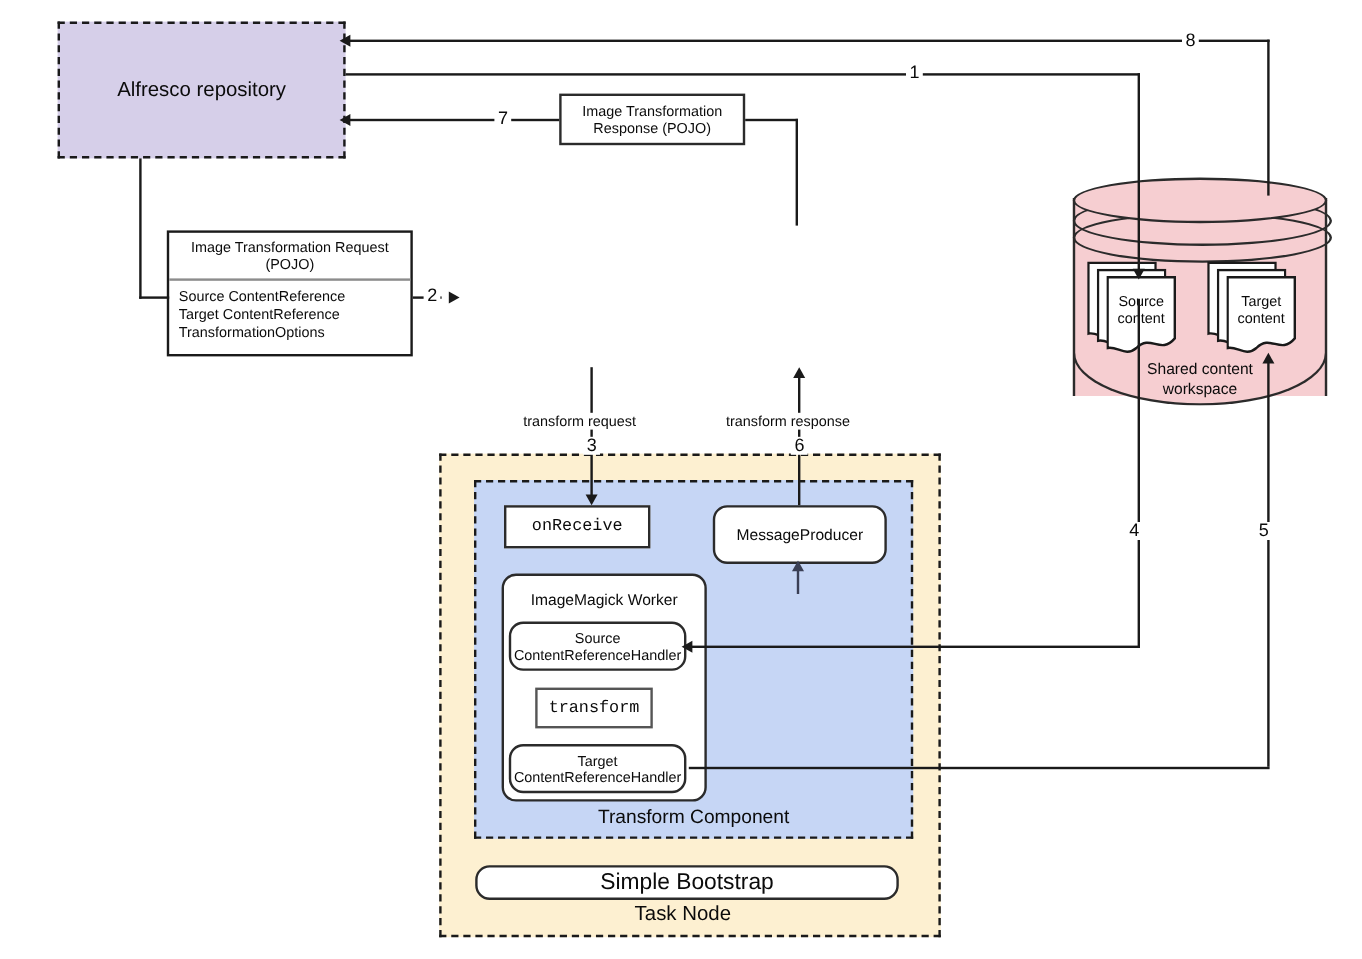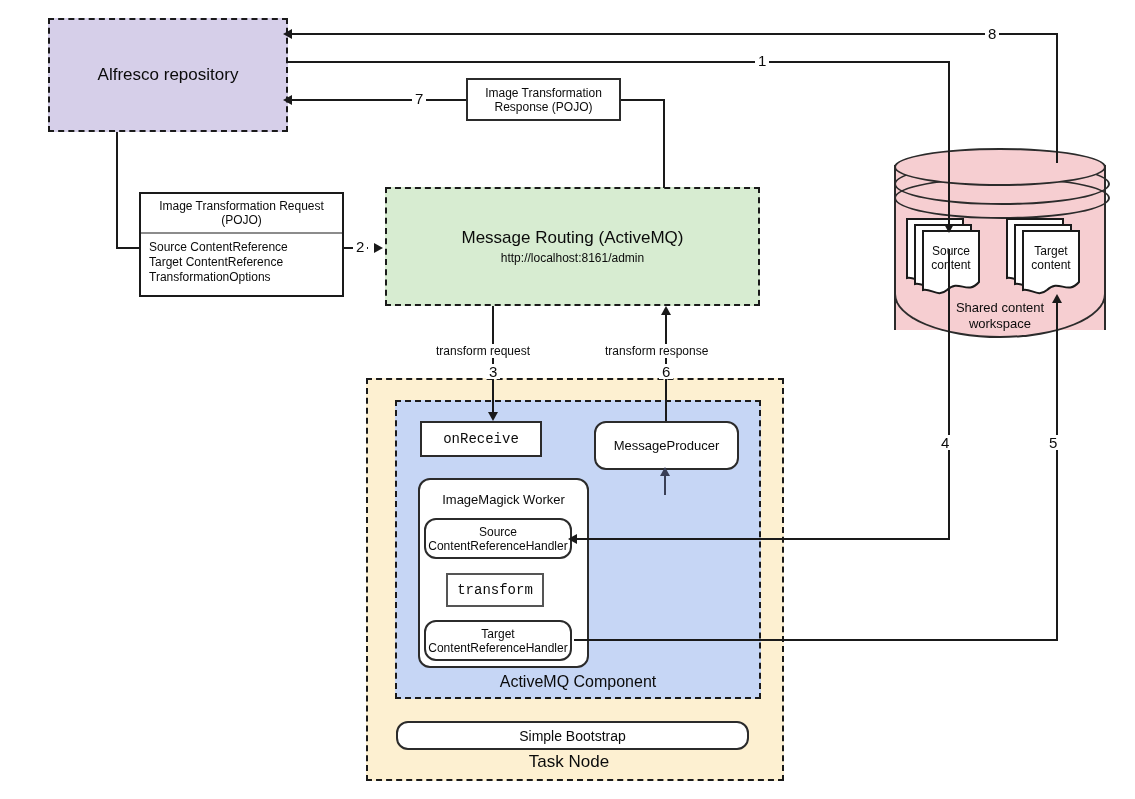--- a/index.html
+++ b/index.html
@@ -54,21 +54,21 @@
   .onreceive{left:420px;top:421px;width:122px;height:36px;font-family:"Liberation Mono",monospace;font-size:14px;}
   .msgproducer{left:594px;top:421px;width:145px;height:49px;font-size:13px;}
 
   .imworker{left:418px;top:478px;width:171px;height:190px;}
   .imworker-title{position:absolute;left:0;right:0;top:12px;text-align:center;font-size:13px;}
 
   .src-handler{left:424px;top:518px;width:148px;height:41px;font-size:12px;line-height:14px;}
   .transform-fn{left:446px;top:573px;width:98px;height:34px;border:2px solid #555;font-family:"Liberation Mono",monospace;font-size:14px;}
   .tgt-handler{left:424px;top:620px;width:148px;height:41px;font-size:12px;line-height:14px;}
 
-  .bootstrap{left:396px;top:721px;width:353px;height:29px;font-size:14px;}
+  .bootstrap{left:396px;top:721px;width:353px;height:29px;font-size:19px;}
 
   
   .reply-note{left:619px;top:488px;width:88px;height:44px;font-size:12px;line-height:14px;
     border-top:2px solid #45506b;border-bottom:2px solid #45506b;background:transparent;}
 
   
   .cyl-body{left:894px;top:165px;width:212px;height:165px;background:#f6ced1;
     border-left:2px solid #2b2b2b;border-right:2px solid #2b2b2b;}
   .cyl-bottom{left:894px;top:290px;width:212px;height:48px;background:#f6ced1;
     border:2px solid #2b2b2b;border-top:none;border-radius:0 0 106px 106px / 0 0 44px 44px;}
@@ -116,31 +116,27 @@
       <div>Target ContentReference</div>
       <div>TransformationOptions</div>
     </div>
   </div>
 
   <div class="node box resp-box ctr col">
     <span>Image Transformation</span>
     <span>Response (POJO)</span>
   </div>
 
-  <div class="node activemq ctr col">
-    <span class="t1">Message Routing (ActiveMQ)</span>
-    <span class="t2">http://localhost:8161/admin</span>
-  </div>
 
   <div class="node tasknode">
     <div class="tasknode-label">Task Node</div>
   </div>
 
   <div class="node transform-component">
-    <div class="tc-label">ActiveMQ Component</div>
+    <div class="tc-label">Transform Component</div>
   </div>
 
   <div class="node box onreceive ctr">
     <span>onReceive</span>
   </div>
 
   <div class="node rbox msgproducer ctr">
     <span>MessageProducer</span>
   </div>
 

